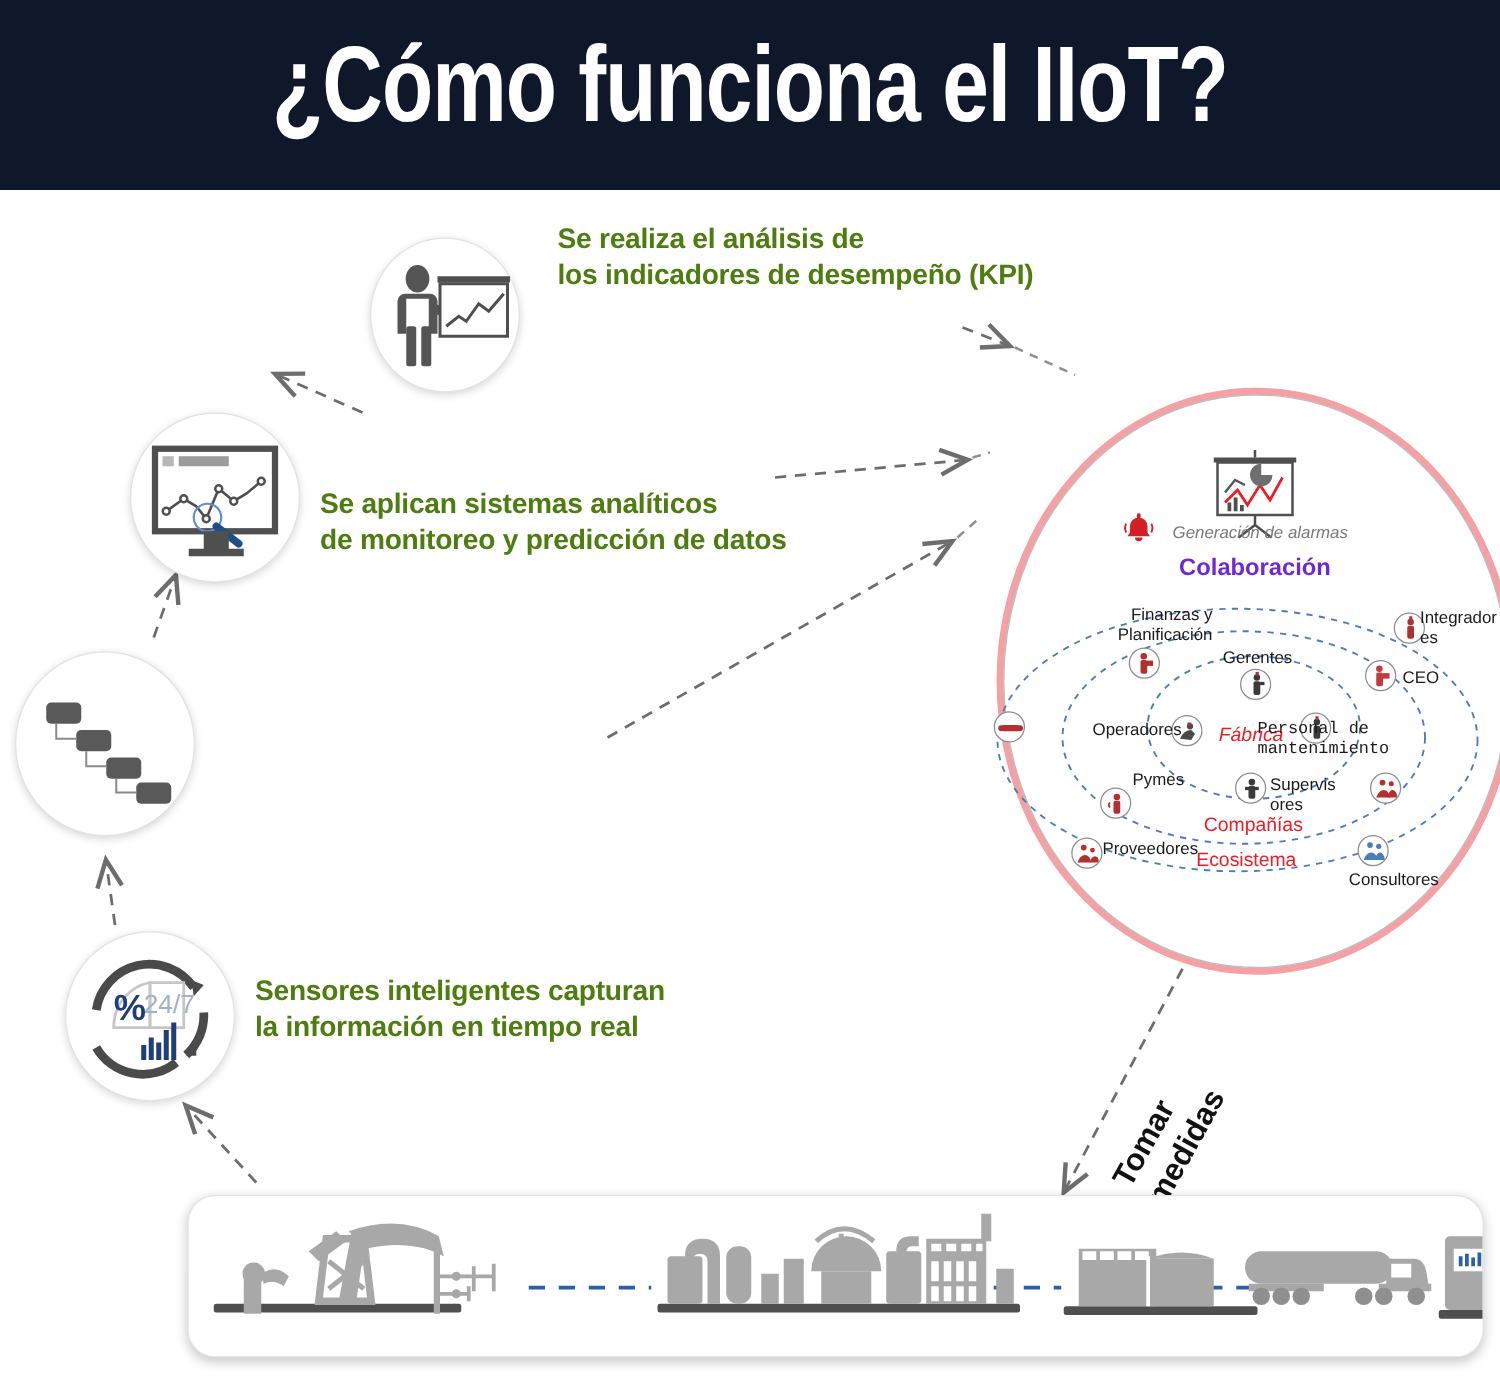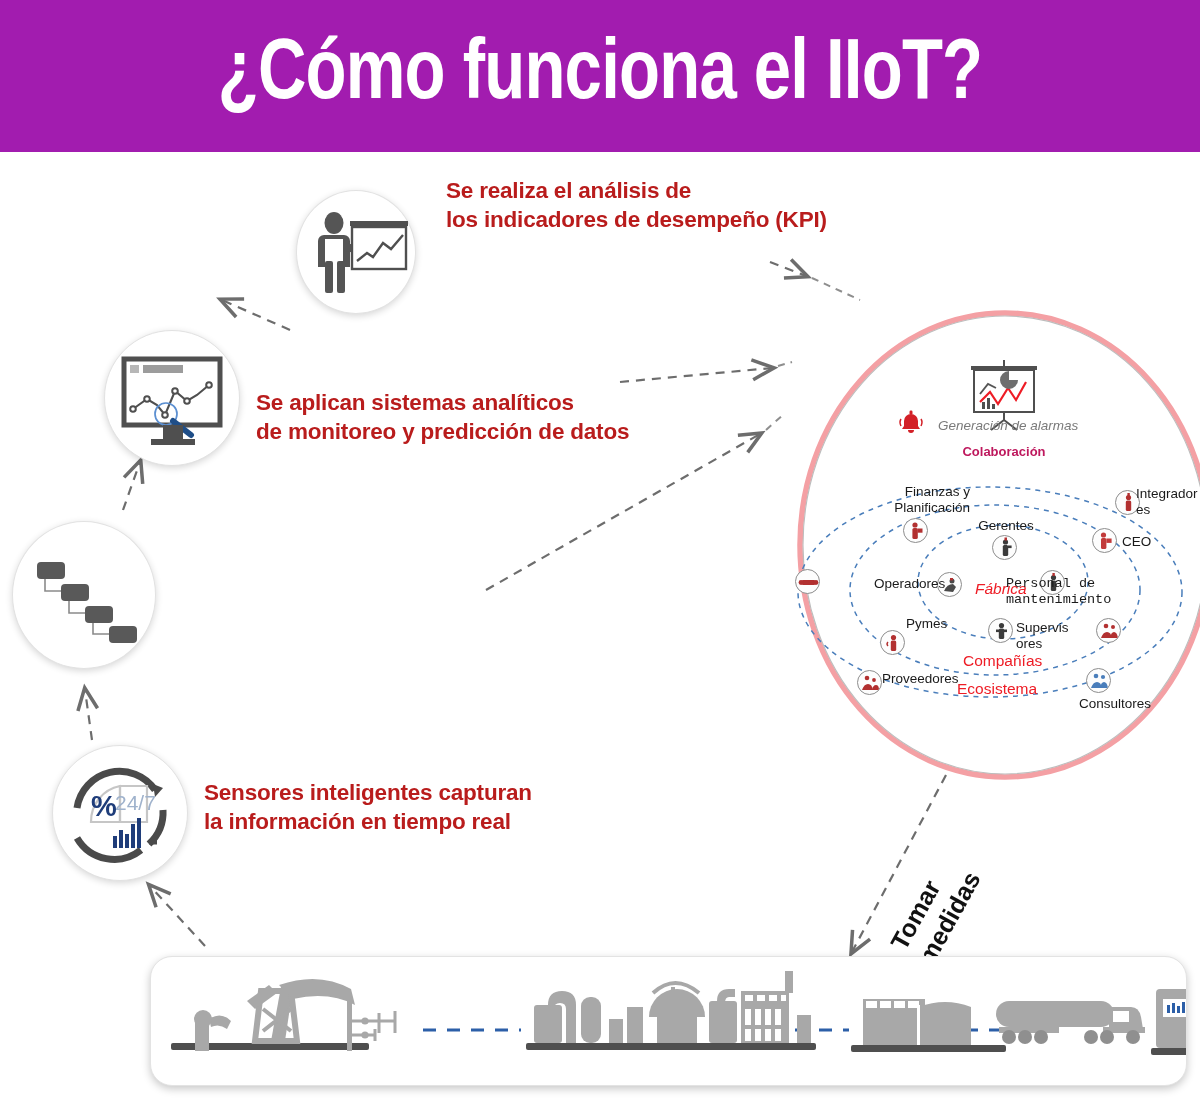--- a/index.html
+++ b/index.html
@@ -9,21 +9,21 @@
     background:#ffffff;
     font-family:"Liberation Sans", sans-serif;
     overflow:hidden;
     position:relative;
   }
   #stage{position:absolute;left:0;top:0;width:1200px;height:1101px;}
 
   
   .banner{
     position:absolute;left:0;top:0;width:1200px;height:152px;
-    background:#a21caf;
+    background:#0f172a;
   }
   .banner-title{
     position:absolute;left:0;top:18px;width:1200px;
     text-align:center;
     color:#ffffff;
     font-family:"Liberation Sans", sans-serif;
     font-weight:bold;
     font-size:86px;
     line-height:100px;
     letter-spacing:-1px;
@@ -36,44 +36,44 @@
   .abs{position:absolute;}
   .step-circle{
     position:absolute;
     border-radius:50%;
     background:#ffffff;
     border:1px solid #e2e2e2;
     box-shadow:0 2px 7px rgba(0,0,0,0.16);
   }
   .step-text{
     position:absolute;
-    color:#b91c1c;
+    color:#4d7c0f;
     font-weight:bold;
     font-size:22.5px;
     line-height:29px;
     letter-spacing:-0.2px;
     white-space:pre-line;
   }
   .svg-layer{position:absolute;left:0;top:0;width:1200px;height:1101px;pointer-events:none;}
 
   
   .red-head{
     position:absolute;
     color:#ee1c25;
     font-weight:bold;
     font-size:16.5px;
     line-height:21px;
     text-align:center;
     white-space:pre-line;
   }
   .colab{
     position:absolute;
-    color:#be185d;
+    color:#6d28d9;
     font-weight:bold;
-    font-size:13px;
+    font-size:19px;
     text-align:center;
     width:220px;
   }
   .alarm-label{
     position:absolute;
     color:#7a7a7a;
     font-style:italic;
     font-size:13.5px;
     white-space:nowrap;
   }

